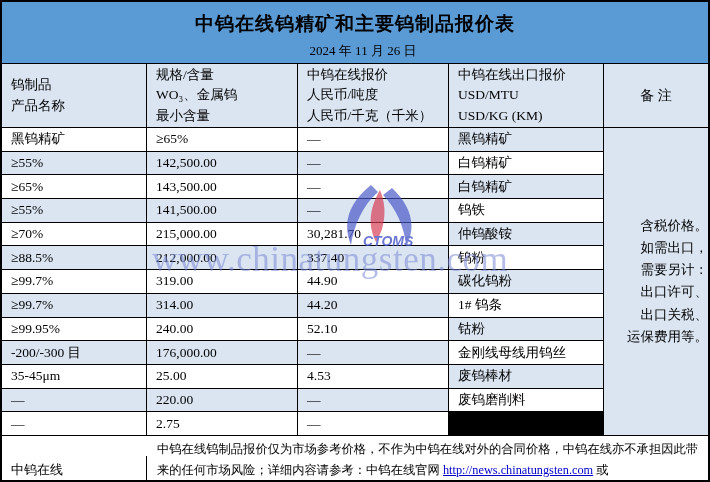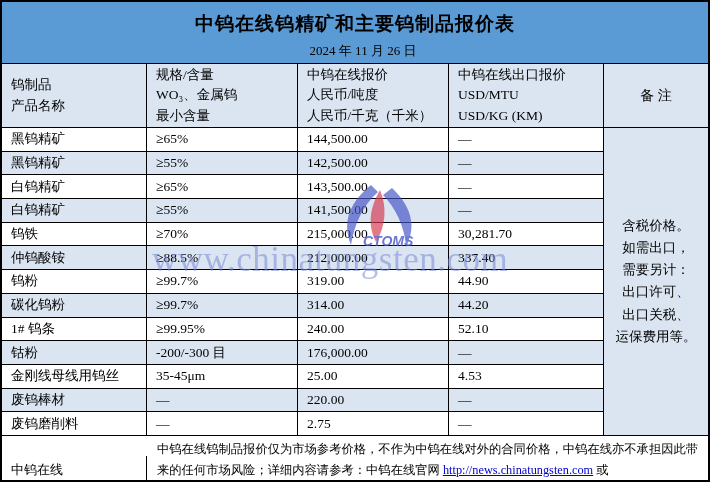--- a/index.html
+++ b/index.html
@@ -22,21 +22,21 @@
     display:flex;align-items:center;padding-left:9px;font-size:13.5px;background:#fff;
     white-space:nowrap;overflow:hidden;
   }
   .head{flex-direction:column;align-items:flex-start;justify-content:center;
     background:#dbe5f1;line-height:1.5;font-size:13.5px;}
   .head.center{align-items:center;padding-left:0;font-size:14px;}
   .stripe{background:#dbe5f1;}
   .lastcol{border-right:none;}
   .remark-merged{
     grid-column:5;grid-row:2 / span 13;box-sizing:border-box;border-bottom:1px solid #000;
-    background:#dbe5f1;display:flex;flex-direction:column;align-items:center;justify-content:center;
+    background:#dbe5f1;display:flex;flex-direction:column;align-items:flex-end;justify-content:center;
     font-size:13.5px;line-height:1.65;
   }
   .footer{flex:1;display:flex;box-sizing:border-box;background:#fff;}
   .f-left{flex:0 0 145px;box-sizing:border-box;border-right:1px solid #000;
     padding:3px 0 0 9px;font-size:13px;line-height:1.65;margin-top:20px;}
   .f-right{flex:1;padding:3px 8px 0 10px;font-size:12.3px;line-height:1.7;}
   .f-right a{color:#0000cc;text-decoration:underline;}
   .wm-text{
     position:absolute;left:150px;top:238px;width:430px;pointer-events:none;
     font-size:35px;color:#7b8ad6;opacity:.55;letter-spacing:.5px;z-index:5;
@@ -83,21 +83,20 @@
       <div>含税价格。</div>
       <div>如需出口，</div>
       <div>需要另计：</div>
       <div>出口许可、</div>
       <div>出口关税、</div>
       <div>运保费用等。</div>
     </div>
 
     <div class="cell">黑钨精矿</div>
     <div class="cell">≥65%</div>
-    <div class="cell">144,500.00</div>
     <div class="cell">—</div>
 
     <div class="cell stripe">黑钨精矿</div>
     <div class="cell stripe">≥55%</div>
     <div class="cell stripe">142,500.00</div>
     <div class="cell stripe">—</div>
 
     <div class="cell">白钨精矿</div>
     <div class="cell">≥65%</div>
     <div class="cell">143,500.00</div>

